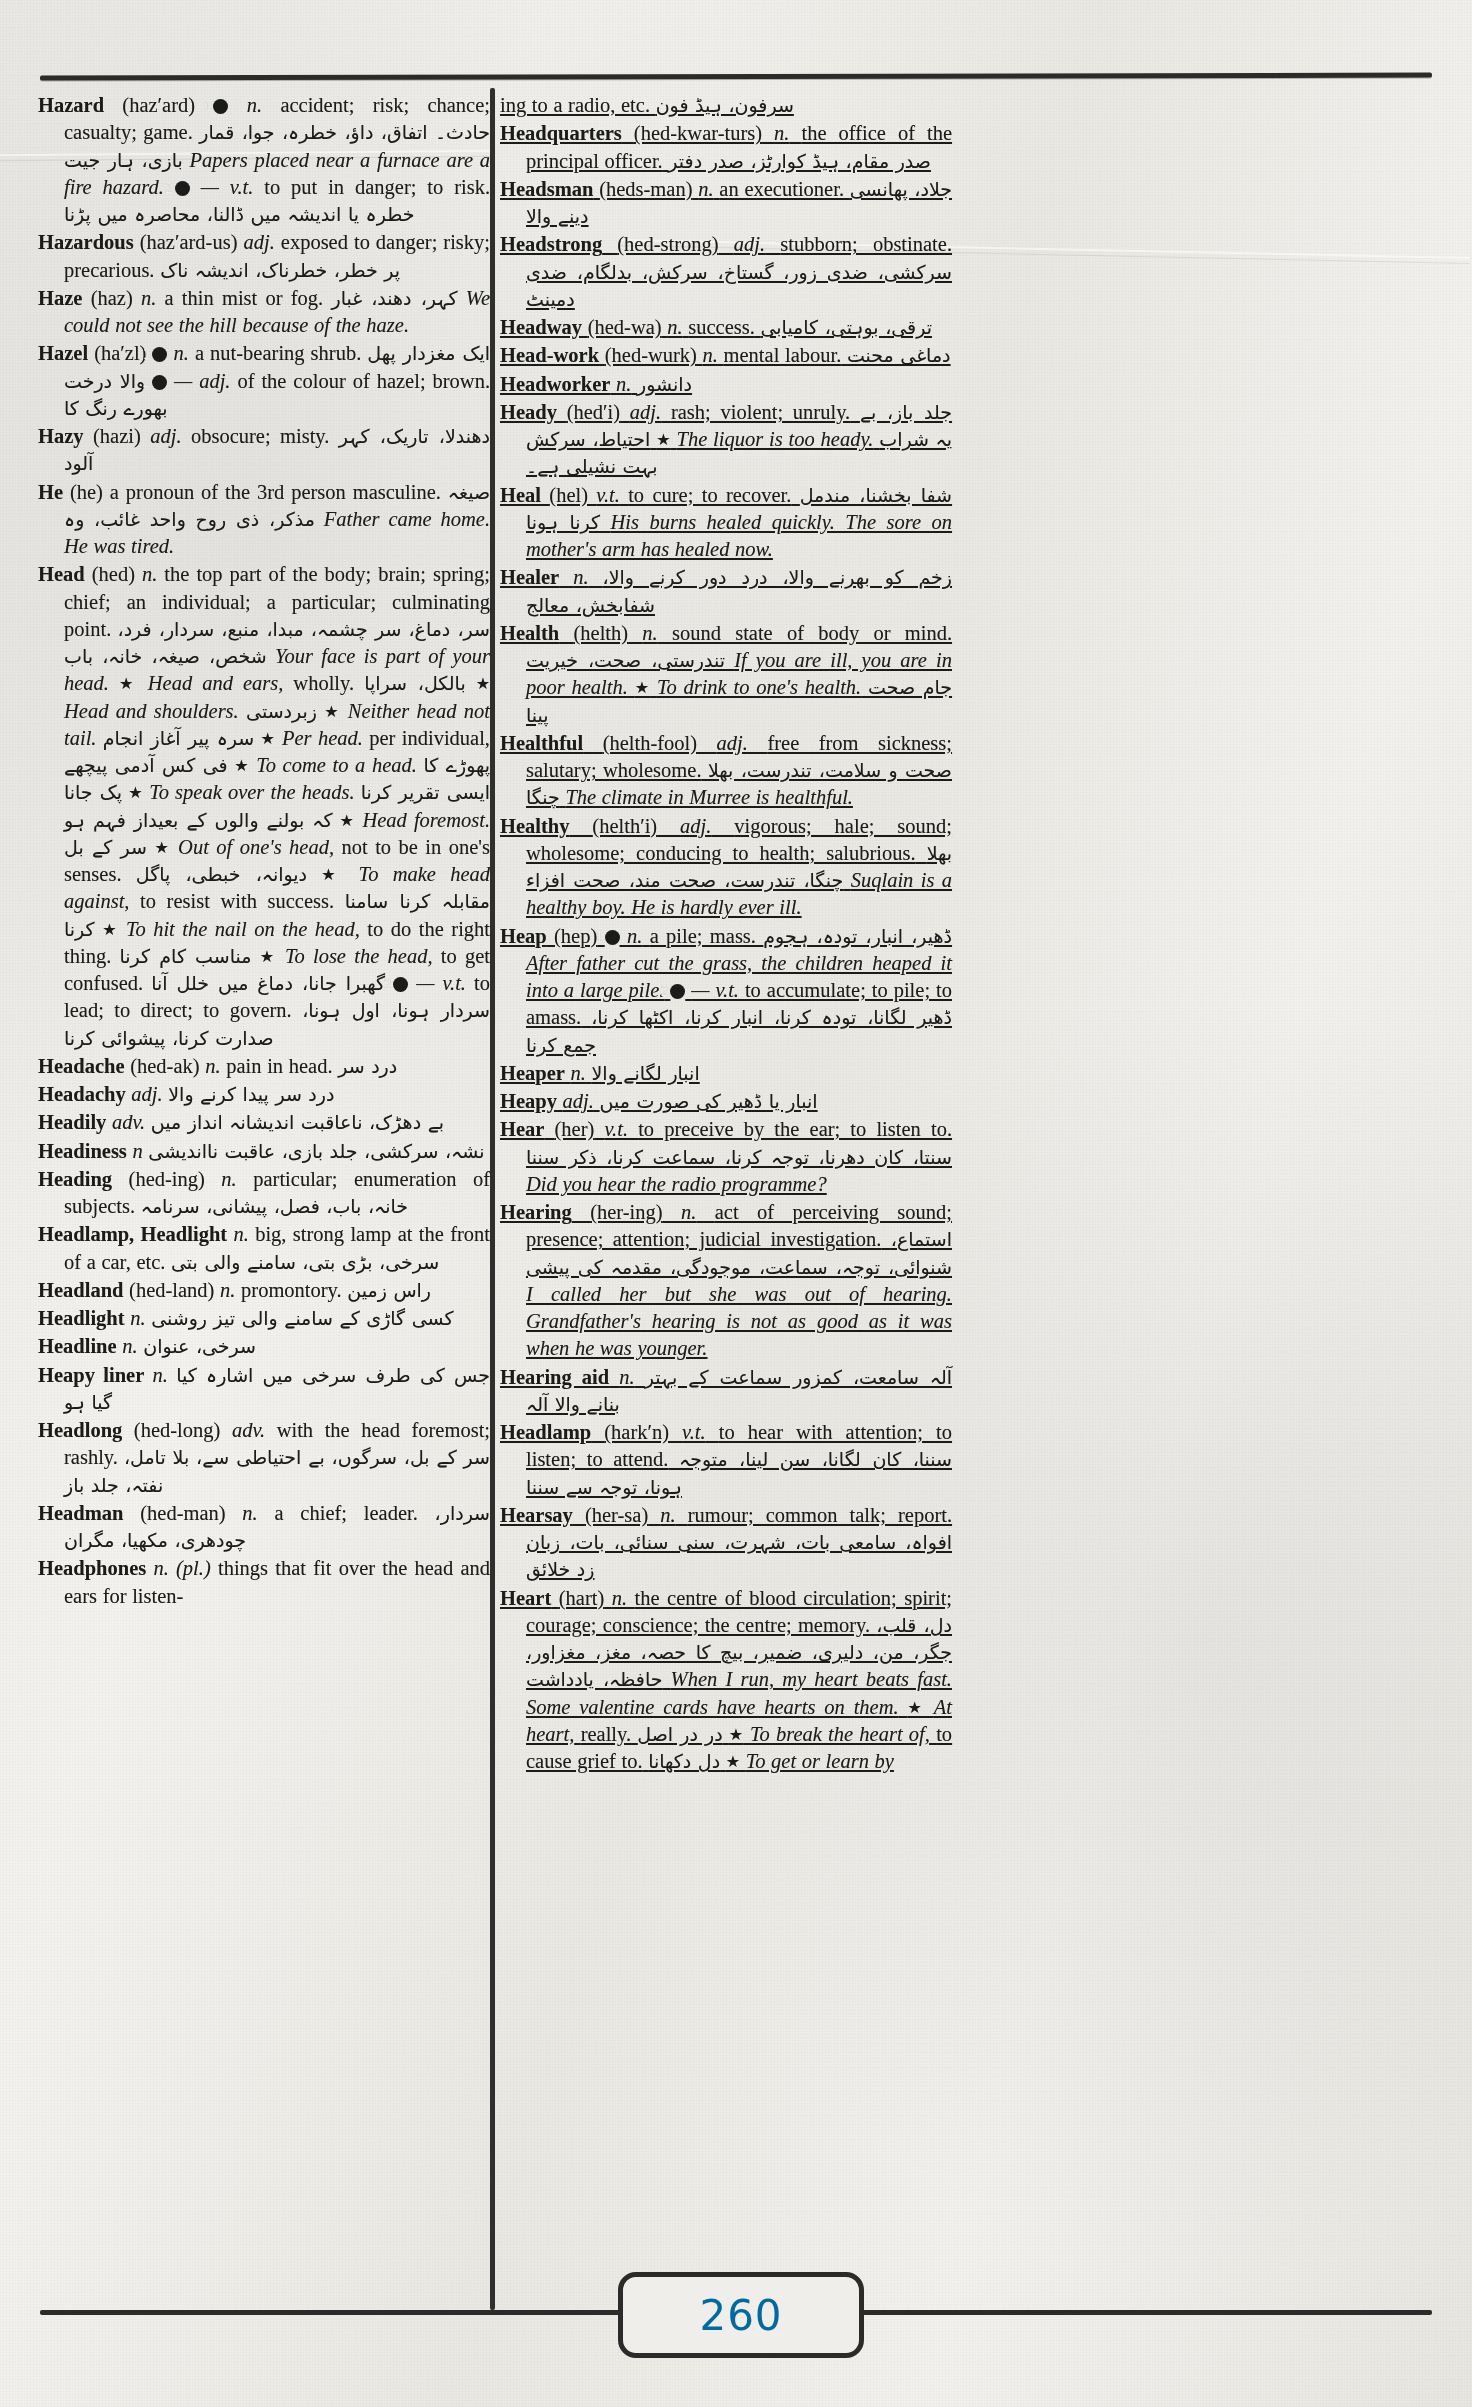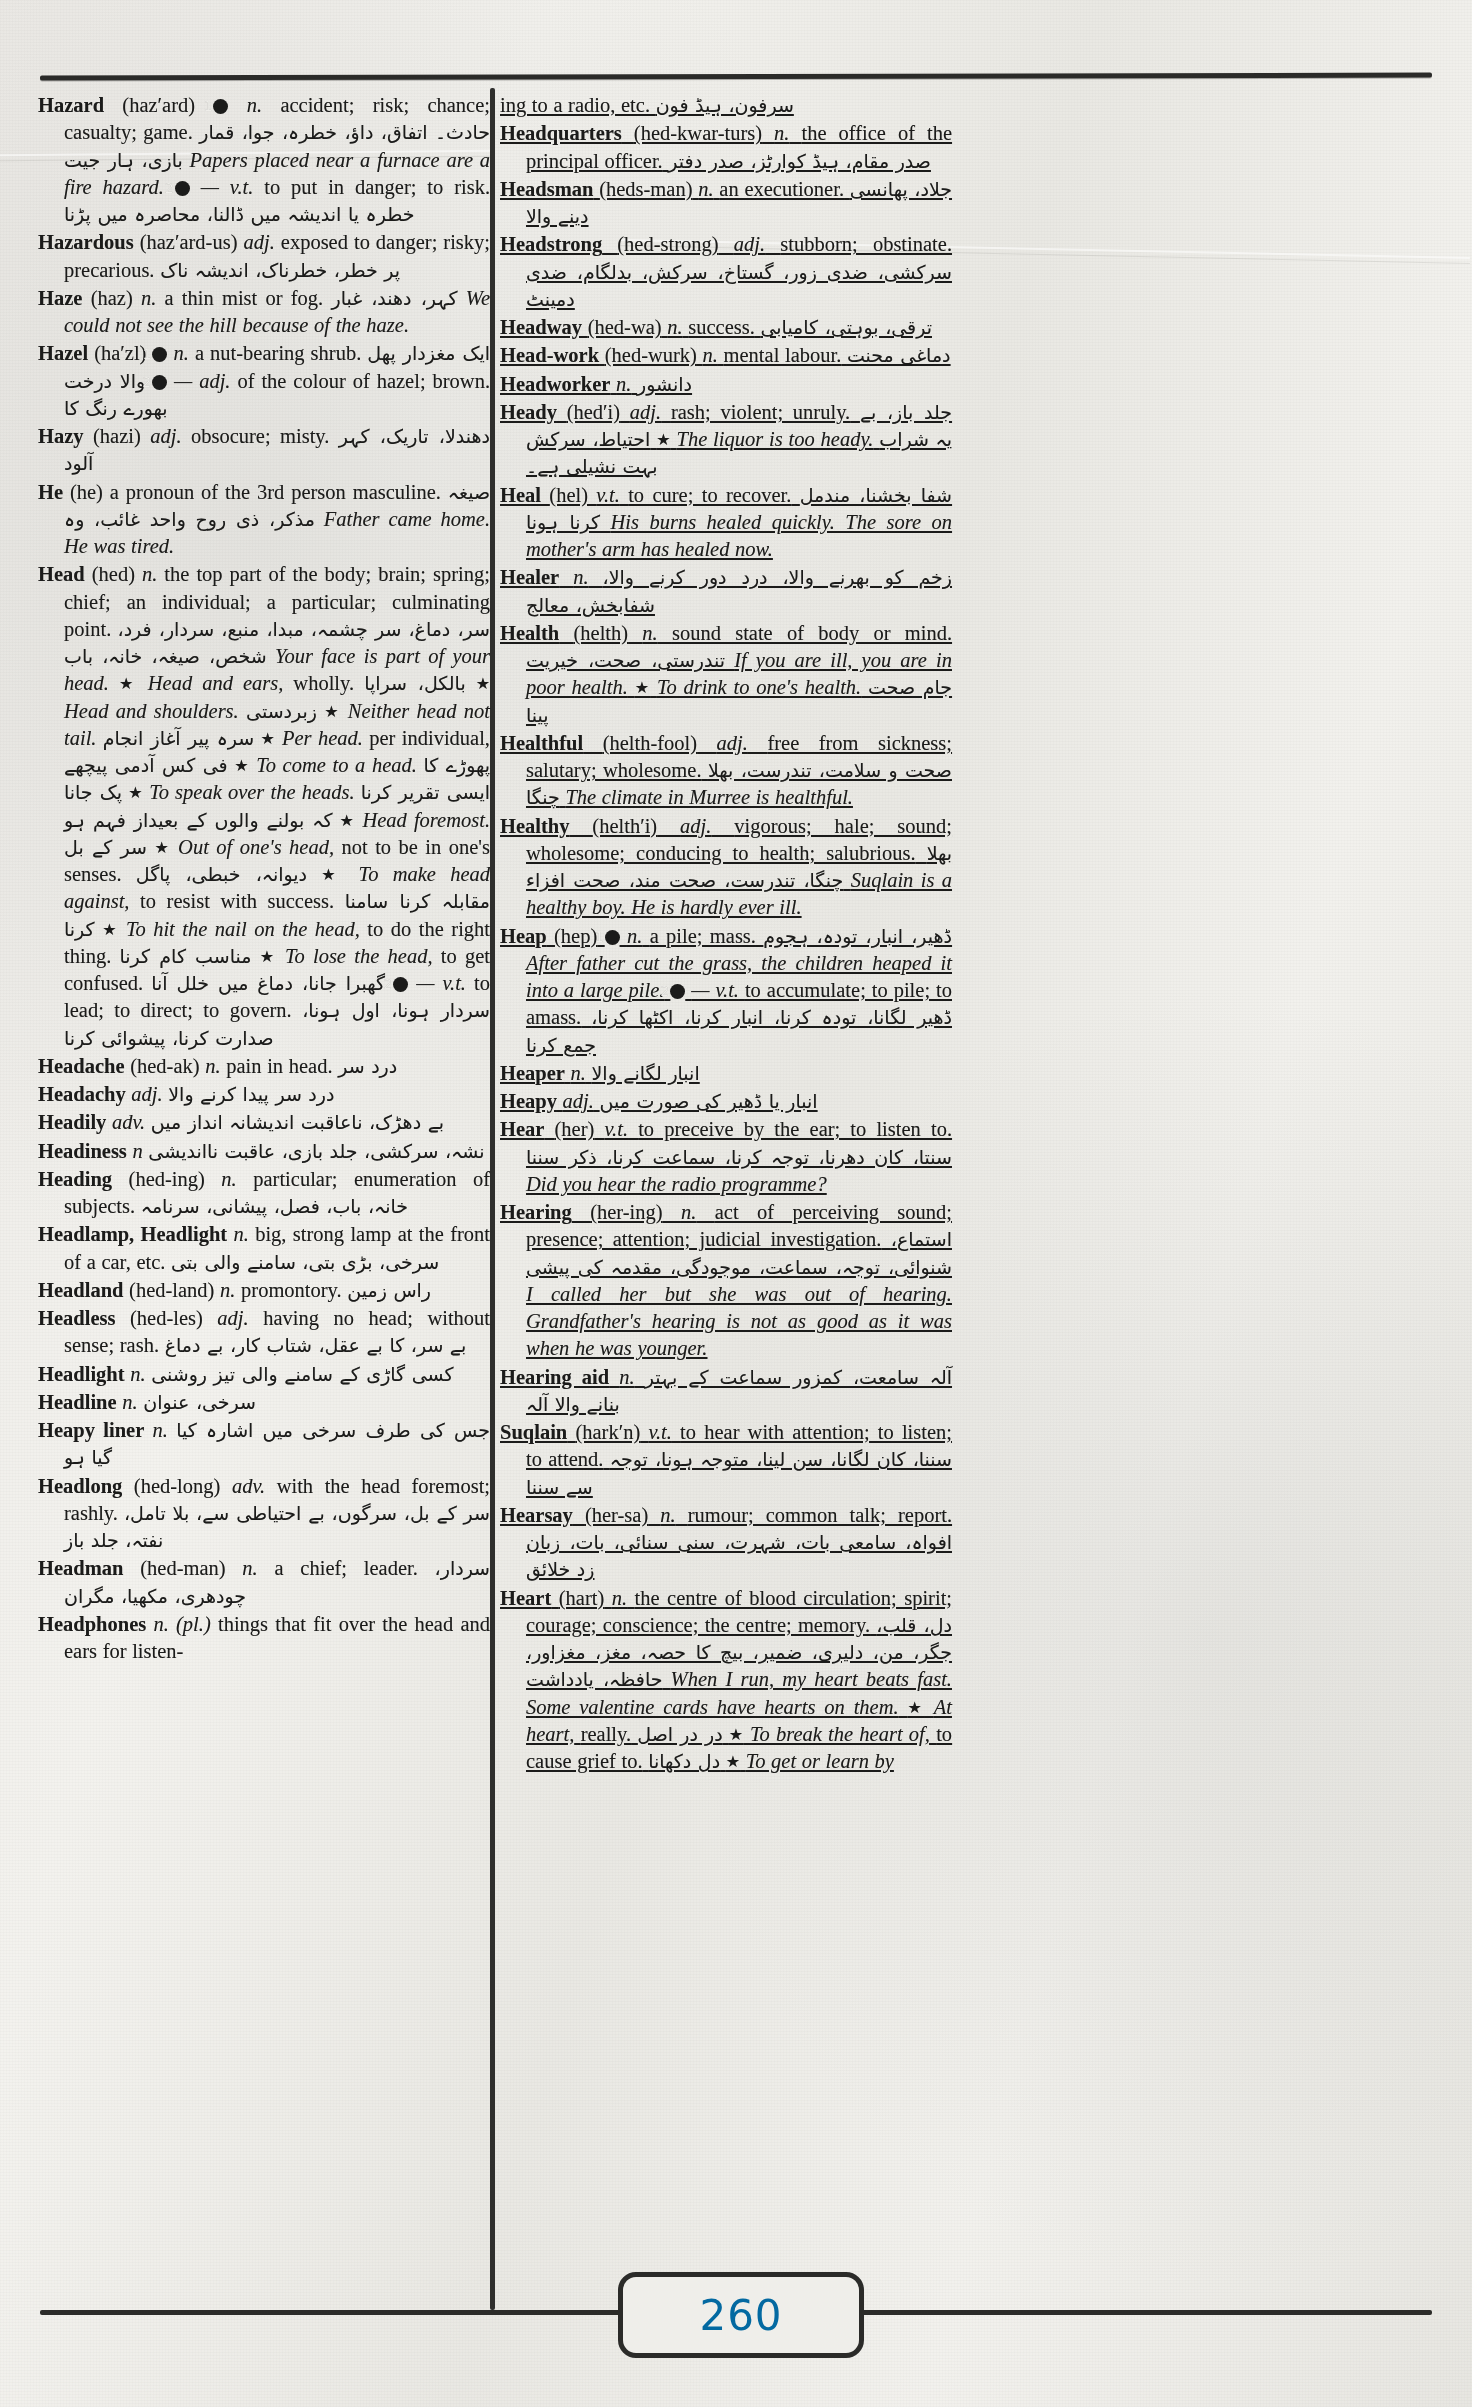--- a/index.html
+++ b/index.html
@@ -156,21 +156,20 @@
     <div class="entry"><span class="hw">Hazy</span> <span class="pron">(hazi)</span> <span class="pos">adj.</span> <span class="gloss">obsocure; misty.</span> <span class="urdu">دھندلا، تاریک، کہر آلود</span> </div>
     <div class="entry"><span class="hw">He</span> <span class="pron">(he)</span> <span class="gloss">a pronoun of the 3rd person masculine.</span> <span class="urdu">صیغہ مذکر، ذی روح واحد غائب، وہ</span> <span class="ex">Father came home. He was tired.</span> </div>
     <div class="entry"><span class="hw">Head</span> <span class="pron">(hed)</span> <span class="pos">n.</span> <span class="gloss">the top part of the body; brain; spring; chief; an individual; a particular; culminating point.</span> <span class="urdu">سر، دماغ، سر چشمہ، مبدا، منبع، سردار، فرد، شخص، صیغہ، خانہ، باب</span> <span class="ex">Your face is part of your head.</span> <span class="star">★</span> <span class="ex">Head and ears,</span> <span class="gloss">wholly.</span> <span class="urdu">بالکل، سراپا</span> <span class="star">★</span> <span class="ex">Head and shoulders.</span> <span class="urdu">زبردستی</span> <span class="star">★</span> <span class="ex">Neither head not tail.</span> <span class="urdu">سرہ پیر آغاز انجام</span> <span class="star">★</span> <span class="ex">Per head.</span> <span class="gloss">per individual,</span> <span class="urdu">فی کس آدمی پیچھے</span> <span class="star">★</span> <span class="ex">To come to a head.</span> <span class="urdu">پھوڑے کا پک جانا</span> <span class="star">★</span> <span class="ex">To speak over the heads.</span> <span class="urdu">ایسی تقریر کرنا کہ بولنے والوں کے بعیداز فہم ہو</span> <span class="star">★</span> <span class="ex">Head foremost.</span> <span class="urdu">سر کے بل</span> <span class="star">★</span> <span class="ex">Out of one's head,</span> <span class="gloss">not to be in one's senses.</span> <span class="urdu">دیوانہ، خبطی، پاگل</span> <span class="star">★</span> <span class="ex">To make head against,</span> <span class="gloss">to resist with success.</span> <span class="urdu">مقابلہ کرنا سامنا کرنا</span> <span class="star">★</span> <span class="ex">To hit the nail on the head,</span> <span class="gloss">to do the right thing.</span> <span class="urdu">مناسب کام کرنا</span> <span class="star">★</span> <span class="ex">To lose the head,</span> <span class="gloss">to get confused.</span> <span class="urdu">گھبرا جانا، دماغ میں خلل آنا</span> <span class="num">2</span> <span class="pos">— v.t.</span> <span class="gloss">to lead; to direct; to govern.</span> <span class="urdu">سردار ہونا، اول ہونا، صدارت کرنا، پیشوائی کرنا</span> </div>
     <div class="entry"><span class="hw">Headache</span> <span class="pron">(hed-ak)</span> <span class="pos">n.</span> <span class="gloss">pain in head.</span> <span class="urdu">درد سر</span> </div>
     <div class="entry"><span class="hw">Headachy</span> <span class="pos">adj.</span> <span class="urdu">درد سر پیدا کرنے والا</span> </div>
     <div class="entry"><span class="hw">Headily</span> <span class="pos">adv.</span> <span class="urdu">بے دھڑک، ناعاقبت اندیشانہ انداز میں</span> </div>
     <div class="entry"><span class="hw">Headiness</span> <span class="pos">n</span> <span class="urdu">نشہ، سرکشی، جلد بازی، عاقبت نااندیشی</span> </div>
     <div class="entry"><span class="hw">Heading</span> <span class="pron">(hed-ing)</span> <span class="pos">n.</span> <span class="gloss">particular; enumeration of subjects.</span> <span class="urdu">خانہ، باب، فصل، پیشانی، سرنامہ</span> </div>
     <div class="entry"><span class="hw">Headlamp, Headlight</span> <span class="pos">n.</span> <span class="gloss">big, strong lamp at the front of a car, etc.</span> <span class="urdu">سرخی، بڑی بتی، سامنے والی بتی</span> </div>
     <div class="entry"><span class="hw">Headland</span> <span class="pron">(hed-land)</span> <span class="pos">n.</span> <span class="gloss">promontory.</span> <span class="urdu">راس زمین</span> </div>
-    <div class="entry"><span class="hw">Headless</span> <span class="pron">(hed-les)</span> <span class="pos">adj.</span> <span class="gloss">having no head; without sense; rash.</span> <span class="urdu">بے سر، کا بے عقل، شتاب کار، بے دماغ</span> </div>
     <div class="entry"><span class="hw">Headlight</span> <span class="pos">n.</span> <span class="urdu">کسی گاڑی کے سامنے والی تیز روشنی</span> </div>
     <div class="entry"><span class="hw">Headline</span> <span class="pos">n.</span> <span class="urdu">سرخی، عنوان</span> </div>
     <div class="entry"><span class="hw">Heapy liner</span> <span class="pos">n.</span> <span class="urdu">جس کی طرف سرخی میں اشارہ کیا گیا ہو</span> </div>
     <div class="entry"><span class="hw">Headlong</span> <span class="pron">(hed-long)</span> <span class="pos">adv.</span> <span class="gloss">with the head foremost; rashly.</span> <span class="urdu">سر کے بل، سرگوں، بے احتیاطی سے، بلا تامل، نفتہ، جلد باز</span> </div>
     <div class="entry"><span class="hw">Headman</span> <span class="pron">(hed-man)</span> <span class="pos">n.</span> <span class="gloss">a chief; leader.</span> <span class="urdu">سردار، چودھری، مکھیا، مگران</span> </div>
     <div class="entry"><span class="hw">Headphones</span> <span class="pos">n. (pl.)</span> <span class="gloss">things that fit over the head and ears for listen-</span> </div>
   </div>
 <div class="col col-right" id="rightcol">
     <div class="entry"><span class="cont">ing to a radio, etc.</span> <span class="urdu">سرفون، ہیڈ فون</span> </div>
     <div class="entry"><span class="hw">Headquarters</span> <span class="pron">(hed-kwar-turs)</span> <span class="pos">n.</span> <span class="gloss">the office of the principal officer.</span> <span class="urdu">صدر مقام، ہیڈ کوارٹز، صدر دفتر</span> </div>
@@ -184,16 +183,16 @@
     <div class="entry"><span class="hw">Healer</span> <span class="pos">n.</span> <span class="urdu">زخم کو بھرنے والا، درد دور کرنے والا، شفابخش، معالج</span> </div>
     <div class="entry"><span class="hw">Health</span> <span class="pron">(helth)</span> <span class="pos">n.</span> <span class="gloss">sound state of body or mind.</span> <span class="urdu">تندرستی، صحت، خیریت</span> <span class="ex">If you are ill, you are in poor health.</span> <span class="star">★</span> <span class="ex">To drink to one's health.</span> <span class="urdu">جام صحت پینا</span> </div>
     <div class="entry"><span class="hw">Healthful</span> <span class="pron">(helth-fool)</span> <span class="pos">adj.</span> <span class="gloss">free from sickness; salutary; wholesome.</span> <span class="urdu">صحت و سلامت، تندرست، بھلا چنگا</span> <span class="ex">The climate in Murree is healthful.</span> </div>
     <div class="entry"><span class="hw">Healthy</span> <span class="pron">(helth′i)</span> <span class="pos">adj.</span> <span class="gloss">vigorous; hale; sound; wholesome; conducing to health; salubrious.</span> <span class="urdu">بھلا چنگا، تندرست، صحت مند، صحت افزاء</span> <span class="ex">Suqlain is a healthy boy. He is hardly ever ill.</span> </div>
     <div class="entry"><span class="hw">Heap</span> <span class="pron">(hep)</span> <span class="num">1</span> <span class="pos">n.</span> <span class="gloss">a pile; mass.</span> <span class="urdu">ڈھیر، انبار، تودہ، ہجوم</span> <span class="ex">After father cut the grass, the children heaped it into a large pile.</span> <span class="num">2</span> <span class="pos">— v.t.</span> <span class="gloss">to accumulate; to pile; to amass.</span> <span class="urdu">ڈھیر لگانا، تودہ کرنا، انبار کرنا، اکٹھا کرنا، جمع کرنا</span> </div>
     <div class="entry"><span class="hw">Heaper</span> <span class="pos">n.</span> <span class="urdu">انبار لگانے والا</span> </div>
     <div class="entry"><span class="hw">Heapy</span> <span class="pos">adj.</span> <span class="urdu">انبار یا ڈھیر کی صورت میں</span> </div>
     <div class="entry"><span class="hw">Hear</span> <span class="pron">(her)</span> <span class="pos">v.t.</span> <span class="gloss">to preceive by the ear; to listen to.</span> <span class="urdu">سنتا، کان دھرنا، توجہ کرنا، سماعت کرنا، ذکر سننا</span> <span class="ex">Did you hear the radio programme?</span> </div>
     <div class="entry"><span class="hw">Hearing</span> <span class="pron">(her-ing)</span> <span class="pos">n.</span> <span class="gloss">act of perceiving sound; presence; attention; judicial investigation.</span> <span class="urdu">استماع، شنوائی، توجہ، سماعت، موجودگی، مقدمہ کی پیشی</span> <span class="ex">I called her but she was out of hearing. Grandfather's hearing is not as good as it was when he was younger.</span> </div>
     <div class="entry"><span class="hw">Hearing aid</span> <span class="pos">n.</span> <span class="urdu">آلہ سامعت، کمزور سماعت کے بہتر بنانے والا آلہ</span> </div>
-    <div class="entry"><span class="hw">Suqlain</span> <span class="pron">(hark′n)</span> <span class="pos">v.t.</span> <span class="gloss">to hear with attention; to listen; to attend.</span> <span class="urdu">سننا، کان لگانا، سن لینا، متوجہ ہونا، توجہ سے سننا</span> </div>
+    <div class="entry"><span class="hw">Headlamp</span> <span class="pron">(hark′n)</span> <span class="pos">v.t.</span> <span class="gloss">to hear with attention; to listen; to attend.</span> <span class="urdu">سننا، کان لگانا، سن لینا، متوجہ ہونا، توجہ سے سننا</span> </div>
     <div class="entry"><span class="hw">Hearsay</span> <span class="pron">(her-sa)</span> <span class="pos">n.</span> <span class="gloss">rumour; common talk; report.</span> <span class="urdu">افواہ، سامعی بات، شہرت، سنی سنائی، بات، زبان زد خلائق</span> </div>
     <div class="entry"><span class="hw">Heart</span> <span class="pron">(hart)</span> <span class="pos">n.</span> <span class="gloss">the centre of blood circulation; spirit; courage; conscience; the centre; memory.</span> <span class="urdu">دل، قلب، جگر، من، دلیری، ضمیر، بیچ کا حصہ، مغز، مغزاور، حافظہ، یادداشت</span> <span class="ex">When I run, my heart beats fast. Some valentine cards have hearts on them.</span> <span class="star">★</span> <span class="ex">At heart,</span> <span class="gloss">really.</span> <span class="urdu">در در اصل</span> <span class="star">★</span> <span class="ex">To break the heart of,</span> <span class="gloss">to cause grief to.</span> <span class="urdu">دل دکھانا</span> <span class="star">★</span> <span class="ex">To get or learn by</span> </div>
   </div>
 
 </body></html>

